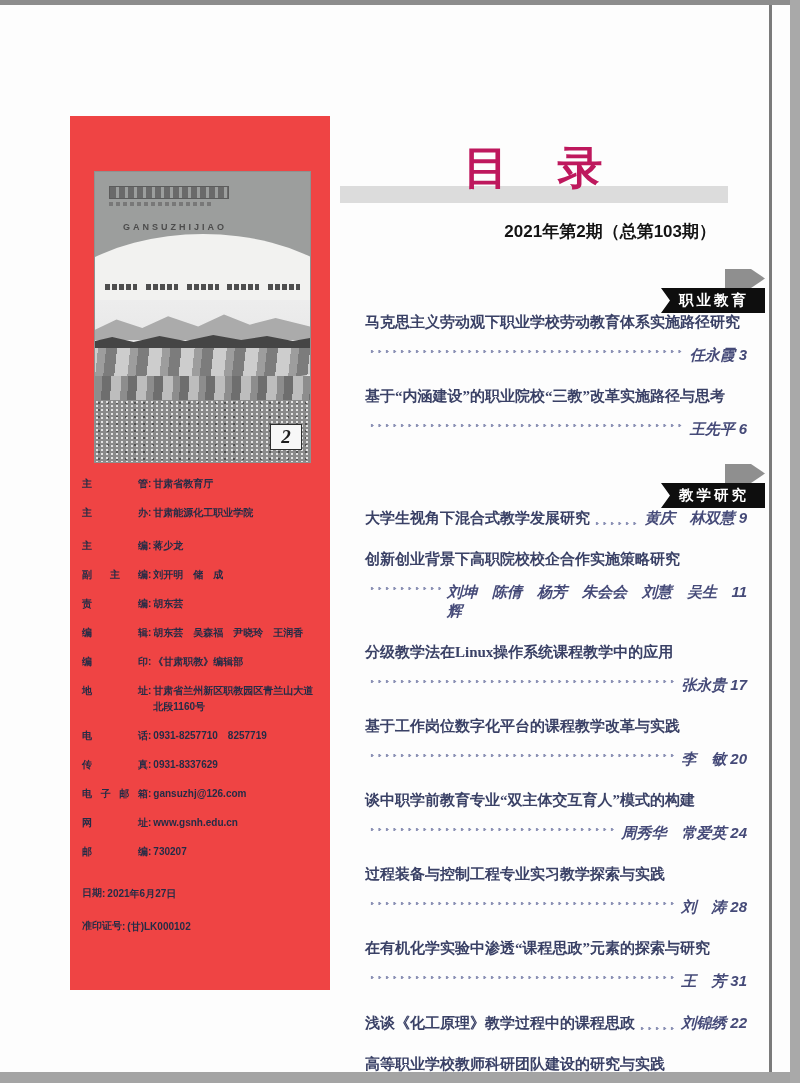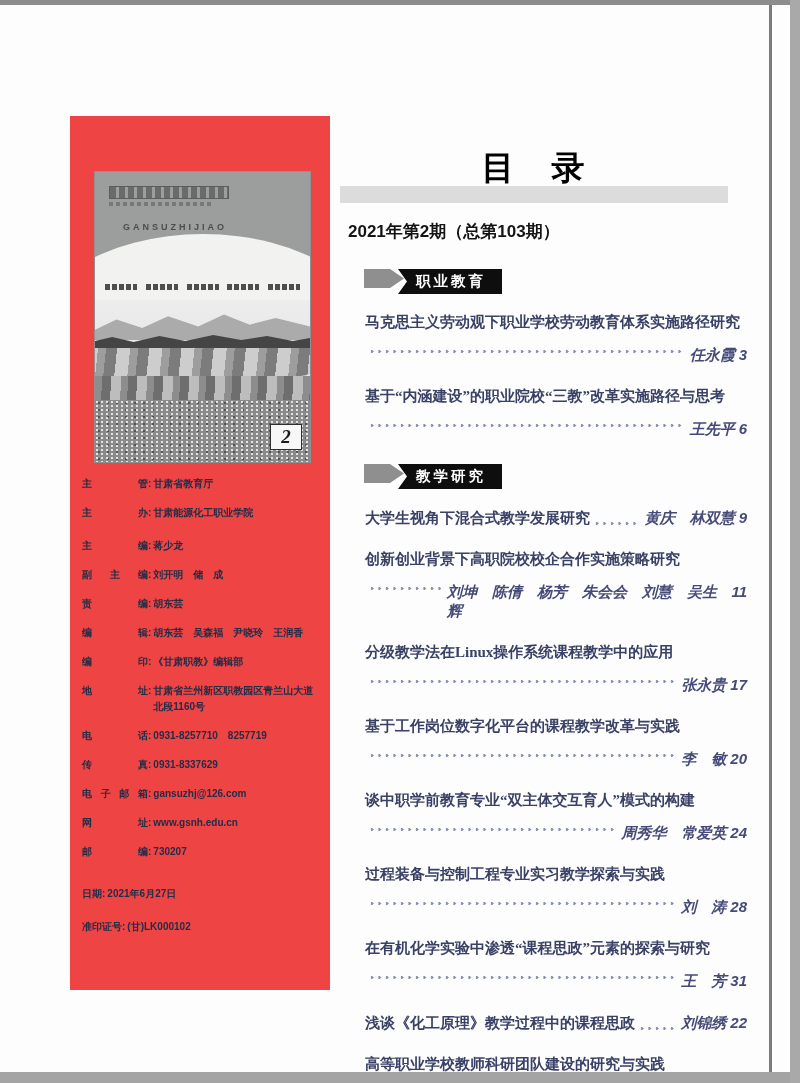--- a/index.html
+++ b/index.html
@@ -36,29 +36,29 @@
     background-size:5px 4px,9px 7px;}
   .ph-badge{position:absolute;right:8px;bottom:12px;width:30px;height:24px;background:#f7f7f7;border:1px solid #2e2e2e;display:flex;align-items:center;justify-content:center;font-family:"Liberation Serif","DejaVu Serif",serif;font-style:italic;font-weight:bold;font-size:19px;color:#1c1c1c;}
 
   .masthead{margin:14px 10px 0 12px;color:#242c46;font-size:10px;font-weight:bold;}
   .m-row{display:flex;line-height:16px;margin-top:13px;}
   .m-row .lbl{display:inline-block;width:66px;flex:none;text-align:justify;text-align-last:justify;}
   .m-row .colon{flex:none;}
   .m-row .val{flex:1;margin-left:2px;word-break:break-all;}
   .m-row.gap{margin-top:17px;}
   .m-foot{margin-top:26px;}
-  .m-foot .m-row .lbl-auto{flex:none;}
+  .m-foot .m-row .lbl-auto{flex:none;font-family:Liberation Mono, monospace;}
 
   
   .toc-col{position:absolute;left:340px;top:140px;width:425px;}
   .toc-bar{position:absolute;left:0;top:46px;width:388px;height:17px;background:#dcdcdc;}
-  .toc-title{position:relative;z-index:1;width:388px;margin:0;text-align:center;font-size:33px;font-weight:900;color:#000000;letter-spacing:2px;font-family:"Liberation Serif","DejaVu Serif",serif;line-height:56px;}
-  .toc-issue{width:368px;margin:24px 0 0 8px;text-align:left;font-size:17px;font-weight:bold;color:#141414;}
-
-  .sec-head{display:flex;align-items:flex-start;margin:26px 0 0 24px;height:21px;}
+  .toc-title{position:relative;z-index:1;width:388px;margin:0;text-align:center;font-size:45px;font-weight:900;color:#be185d;letter-spacing:2px;font-family:"Liberation Serif","DejaVu Serif",serif;line-height:56px;}
+  .toc-issue{width:368px;margin:24px 0 0 8px;text-align:right;font-size:17px;font-weight:bold;color:#141414;}
+
+  .sec-head{display:flex;align-items:flex-end;margin:26px 0 0 24px;height:21px;flex-direction:column;}
   .sec-head .arrow{flex:none;width:40px;height:19px;background:#8f8f8f;clip-path:polygon(0 0,26px 0,40px 50%,26px 100%,0 100%);}
   .sec-head .box{flex:none;margin-left:-6px;background:#0e0e0e;color:#ffffff;font-size:14.5px;font-weight:bold;letter-spacing:3px;padding:3px 16px 3px 18px;clip-path:polygon(0 0,100% 0,100% 100%,0 100%,9px 50%);}
 
   .sec-body{margin:6px 0 0 25px;width:382px;color:#3a4166;font-size:15px;font-weight:bold;}
   .entry{margin-top:23px;}
   .a-title{line-height:19px;font-family:Liberation Serif, serif;}
   .a-line{display:flex;align-items:flex-end;line-height:19px;}
   .a-line .ttl{flex:none;}
   .dots{flex:1;height:7px;margin:3px 6px 0 4px;
     background-image:radial-gradient(circle at 3px 3.5px,#8a90b4 1.25px,transparent 1.55px);

